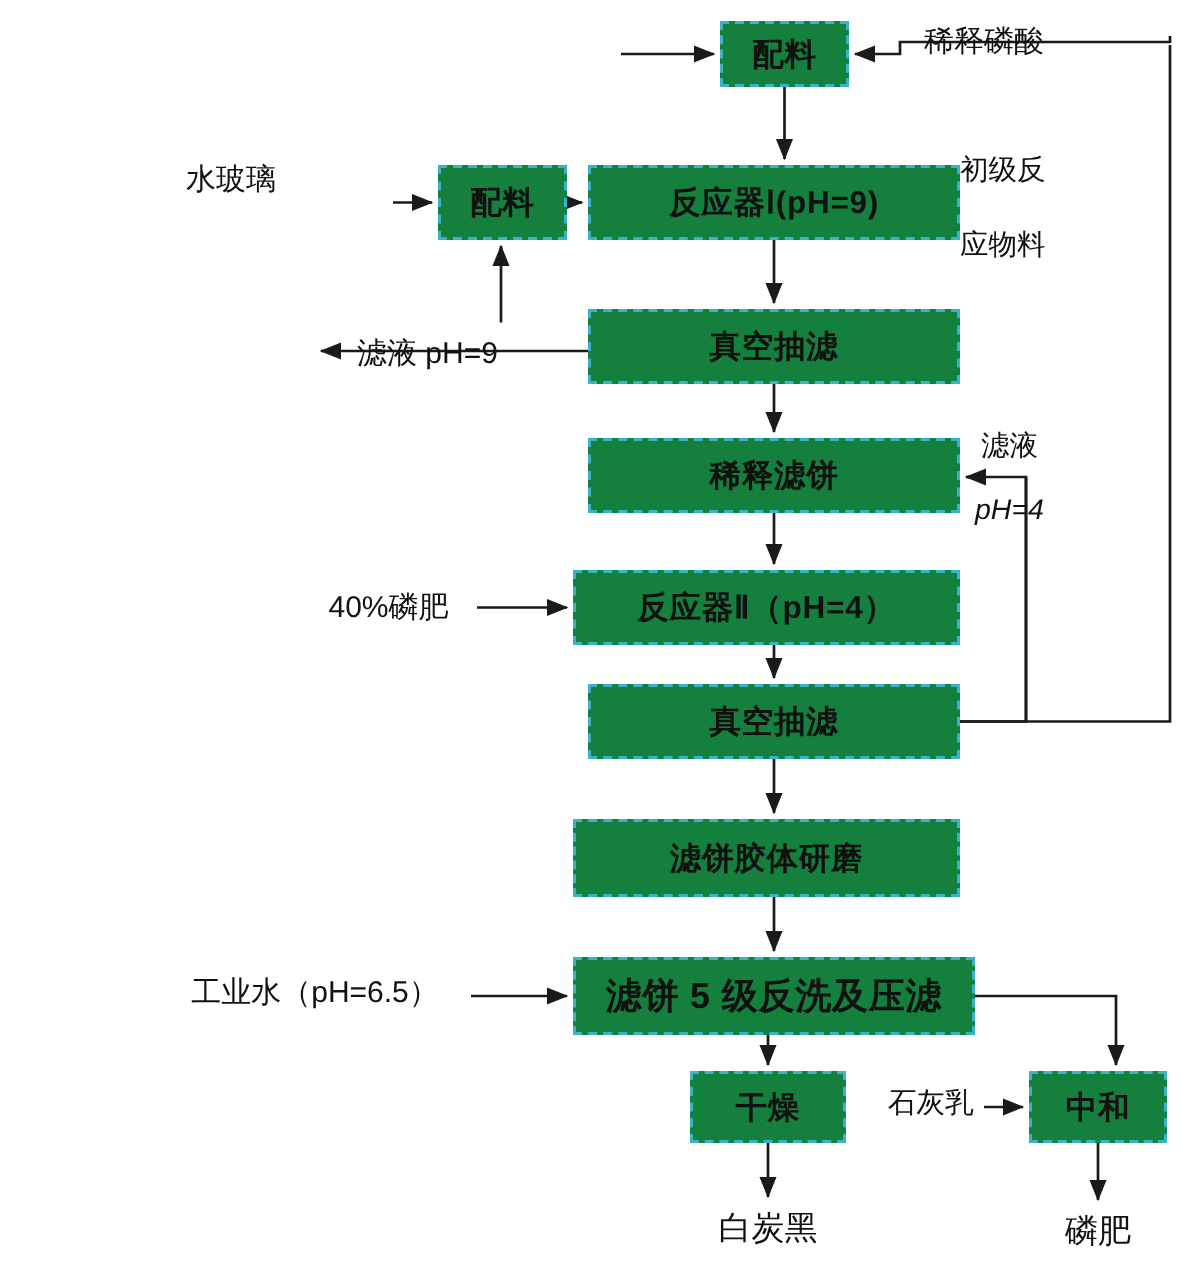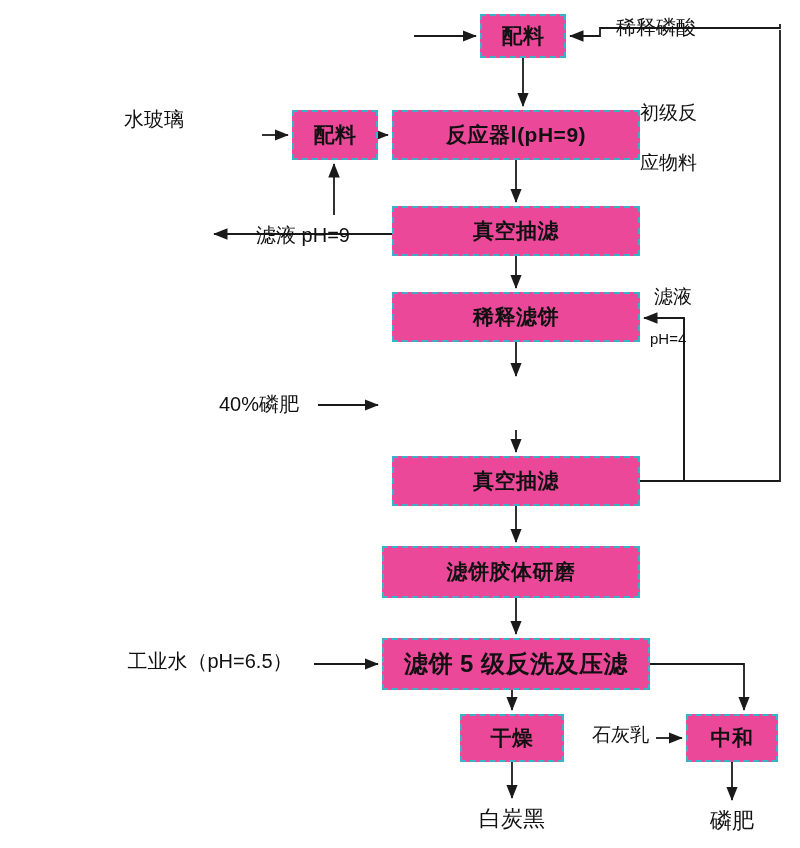--- a/index.html
+++ b/index.html
@@ -12,21 +12,21 @@
     width: 800px;
     height: 848px;
     background: #ffffff;
     font-family: "Liberation Sans", sans-serif;
     overflow: hidden;
   }
   .box {
     position: absolute;
     box-sizing: border-box;
     border: 2px dashed #3ab3c9;
-    background: #ec4899;
+    background: #15803d;
     display: flex;
     align-items: center;
     justify-content: center;
     color: #111111;
     font-weight: bold;
     letter-spacing: 0.5px;
     text-align: center;
   }
   .lbl {
     position: absolute;
@@ -115,20 +115,23 @@
   </div>
   <div class="box" style="left:392px;top:110px;width:248px;height:50px;font-size:21px;">
     <span>反应器Ⅰ(pH=9)</span>
   </div>
   <div class="box" style="left:392px;top:206px;width:248px;height:50px;font-size:21px;">
     <span>真空抽滤</span>
   </div>
   <div class="box" style="left:392px;top:292px;width:248px;height:50px;font-size:21px;">
     <span>稀释滤饼</span>
   </div>
+  <div class="box" style="left:382px;top:380px;width:258px;height:50px;font-size:21px;">
+    <span>反应器Ⅱ（pH=4）</span>
+  </div>
   <div class="box" style="left:392px;top:456px;width:248px;height:50px;font-size:21px;">
     <span>真空抽滤</span>
   </div>
   <div class="box" style="left:382px;top:546px;width:258px;height:52px;font-size:21px;align-items:center;">
     <span>滤饼胶体研磨</span>
   </div>
   <div class="box" style="left:382px;top:638px;width:268px;height:52px;font-size:24px;">
     <span>滤饼 5 级反洗及压滤</span>
   </div>
   <div class="box" style="left:686px;top:714px;width:92px;height:48px;font-size:21px;">
@@ -143,27 +146,27 @@
   </div>
   <div class="lbl ctr" style="left:104px;top:106px;width:100px;font-size:20px;">
     <span>水玻璃</span>
   </div>
   <div class="lbl" style="left:640px;top:100px;width:90px;font-size:19px;">
     <span>初级反</span>
   </div>
   <div class="lbl" style="left:640px;top:150px;width:90px;font-size:19px;">
     <span>应物料</span>
   </div>
-  <div class="lbl" style="left:238px;top:222px;width:130px;font-size:20px;text-align:center;">
+  <div class="lbl" style="left:238px;top:222px;width:130px;font-size:20px;">
     <span>滤液 pH=9</span>
   </div>
   <div class="lbl" style="left:654px;top:284px;width:70px;font-size:19px;">
     <span>滤液</span>
   </div>
-  <div class="lbl" style="left:650px;top:330px;width:70px;font-size:15px;">
+  <div class="lbl" style="left:650px;top:330px;width:70px;font-size:19px;font-style:italic;">
     <span>pH=4</span>
   </div>
   <div class="lbl ctr" style="left:194px;top:391px;width:130px;font-size:20px;">
     <span>40%磷肥</span>
   </div>
   <div class="lbl ctr" style="left:100px;top:648px;width:220px;font-size:20px;">
     <span>工业水（pH=6.5）</span>
   </div>
   <div class="lbl" style="left:592px;top:722px;width:90px;font-size:19px;">
     <span>石灰乳</span>

